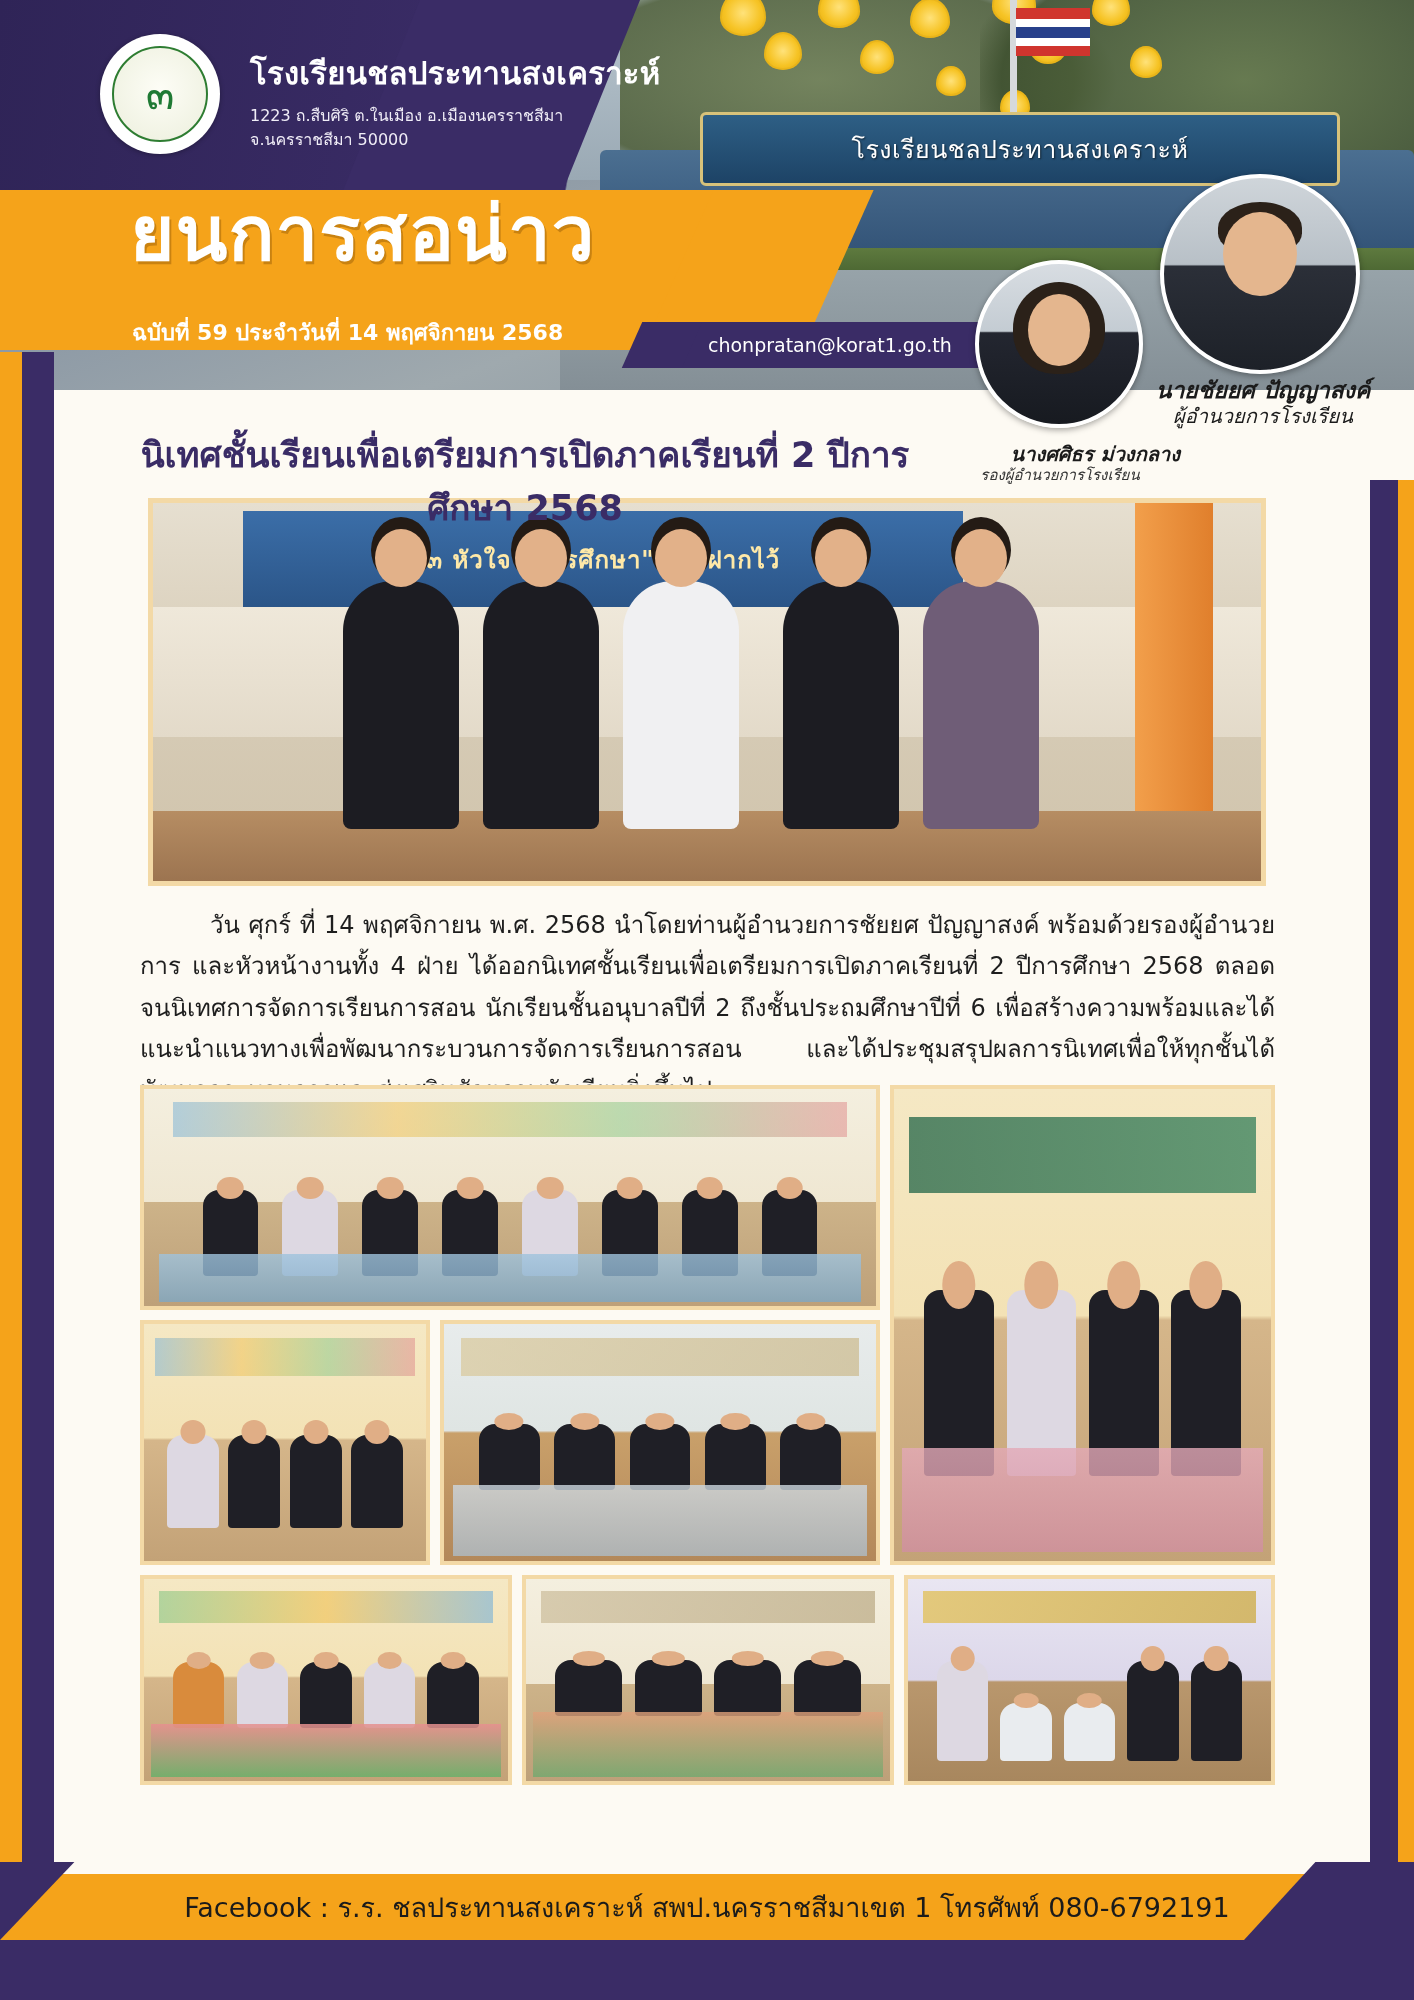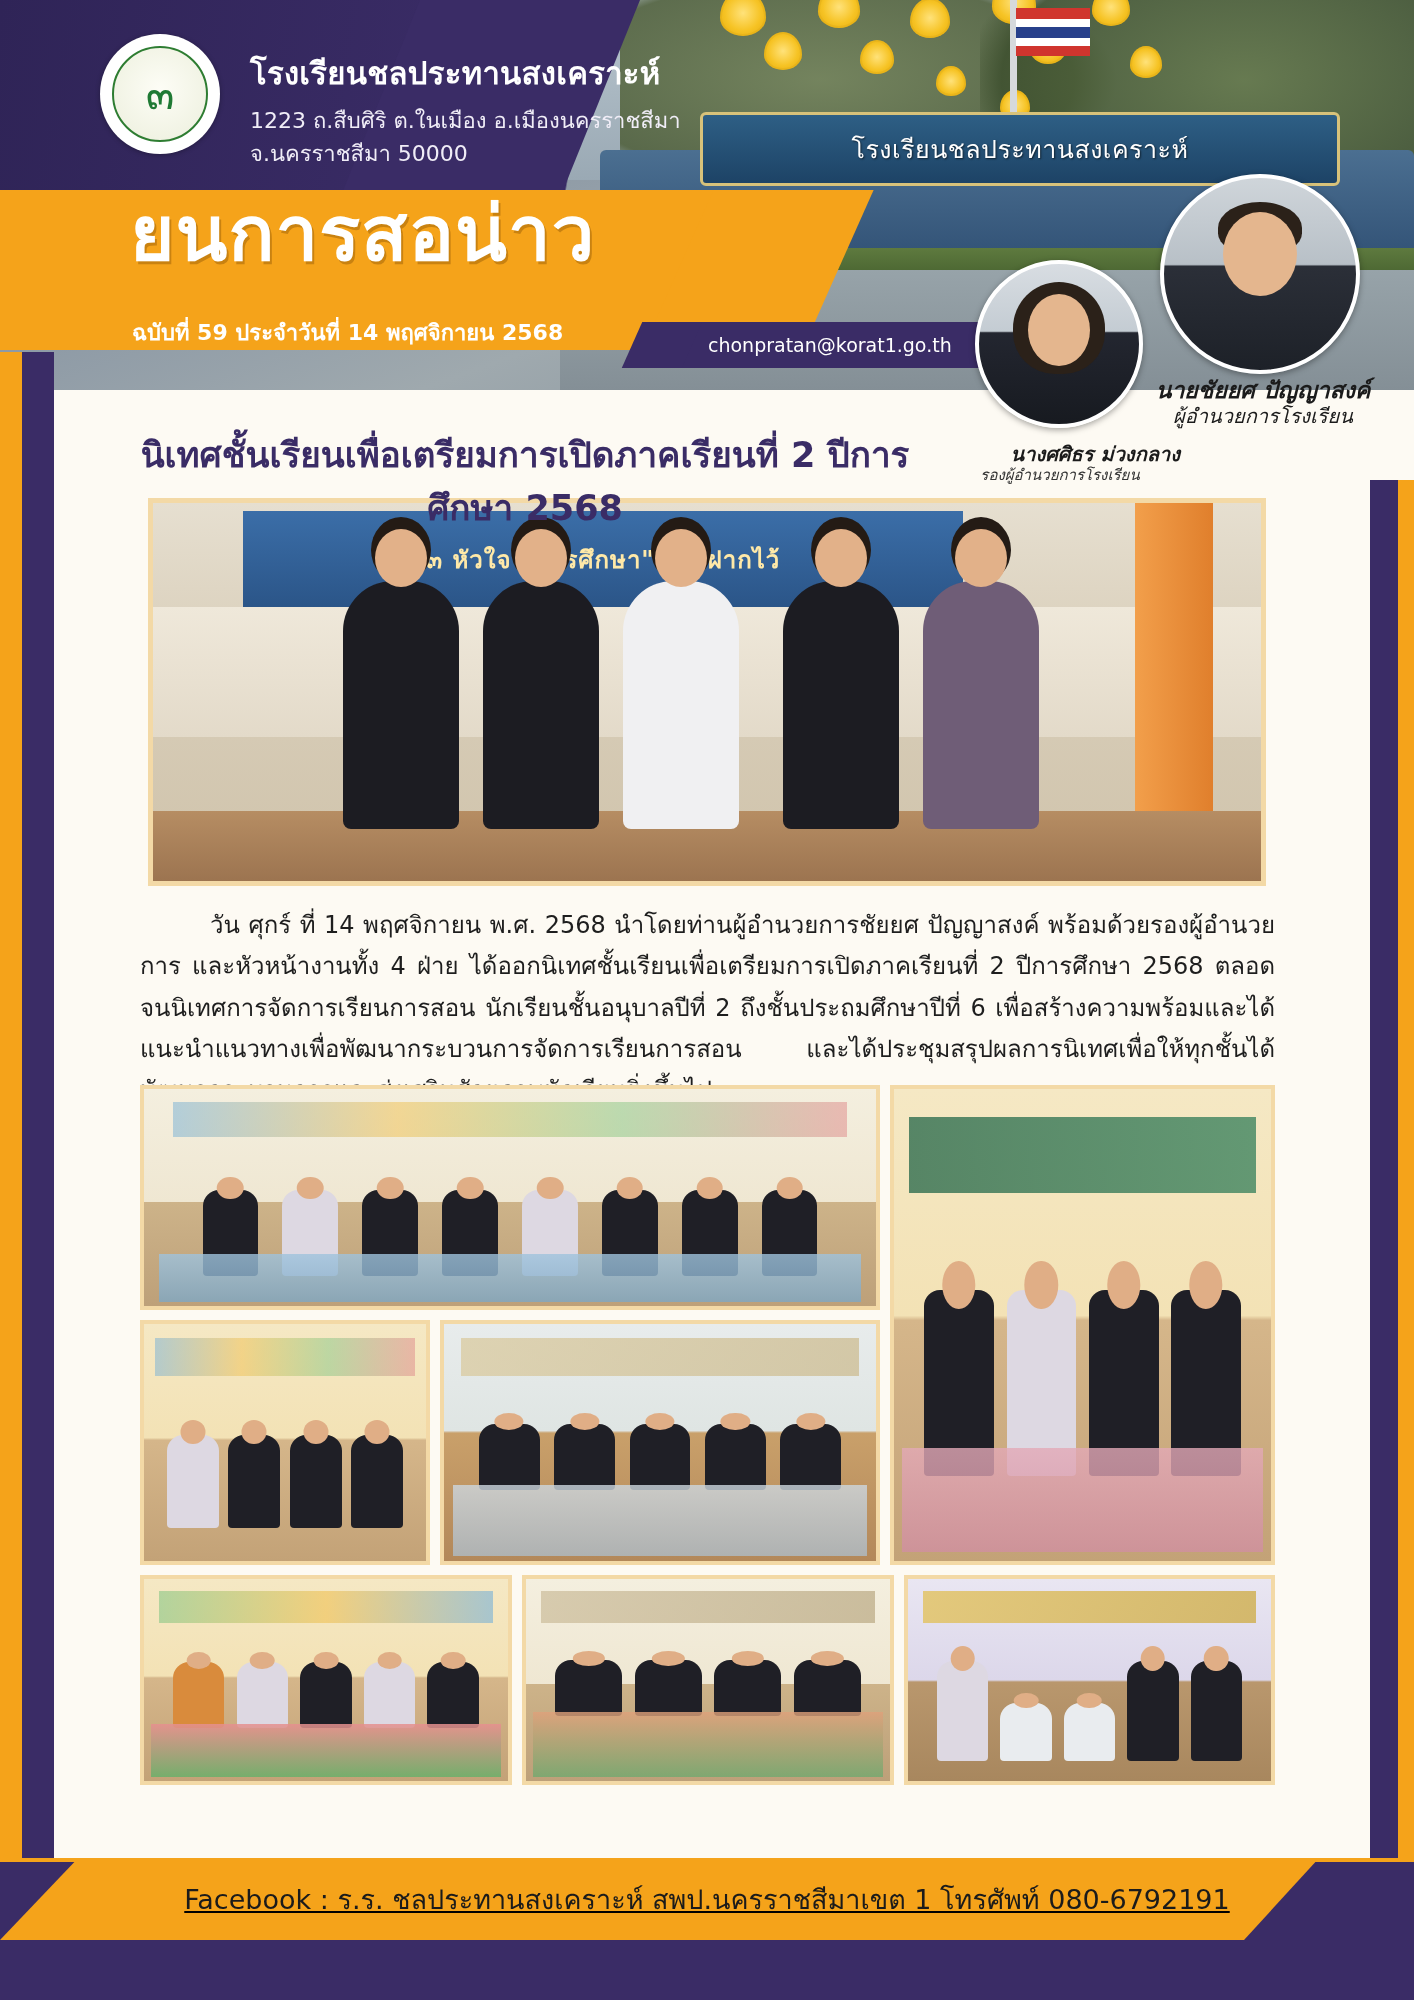--- a/index.html
+++ b/index.html
@@ -125,21 +125,21 @@
     z-index: 4;
     color: #ffffff;
   }
   .school-name {
     font-size: 31px;
     font-weight: bold;
     letter-spacing: .3px;
     margin-bottom: 6px;
   }
   .school-addr1, .school-addr2 {
-    font-size: 22px;
+    font-size: 16px;
     line-height: 1.5;
     color: #f0edf7;
   }
 
   
   .title-band {
     position: absolute;
     top: 190px; left: 0;
     width: 760px; height: 160px;
     background: #f5a31a;
@@ -440,24 +440,24 @@
   .desks {
     position: absolute; bottom: 2%; left: 2%; right: 2%; height: 22%;
     background: linear-gradient(180deg,#9fc3dd,#7ea7c4);
     opacity: .8;
   }
 
   
   .footer-band {
     position: absolute;
     bottom: 60px; left: 0;
-    width: 1414px; height: 82px;
+    width: 1414px; height: 66px;
     background: #f5a31a;
     z-index: 6;
-    display: flex; align-items: center; justify-content: center; text-decoration: underline;
+    display: flex; align-items: center; justify-content: center;
   }
   .footer-text {
     font-size: 27px;
     color: #1b1b1b;
     font-weight: 500;
   }
   .footer-dark {
     position: absolute;
     bottom: 0; left: 0; width: 1414px; height: 60px;
     background: #3a2c66;

